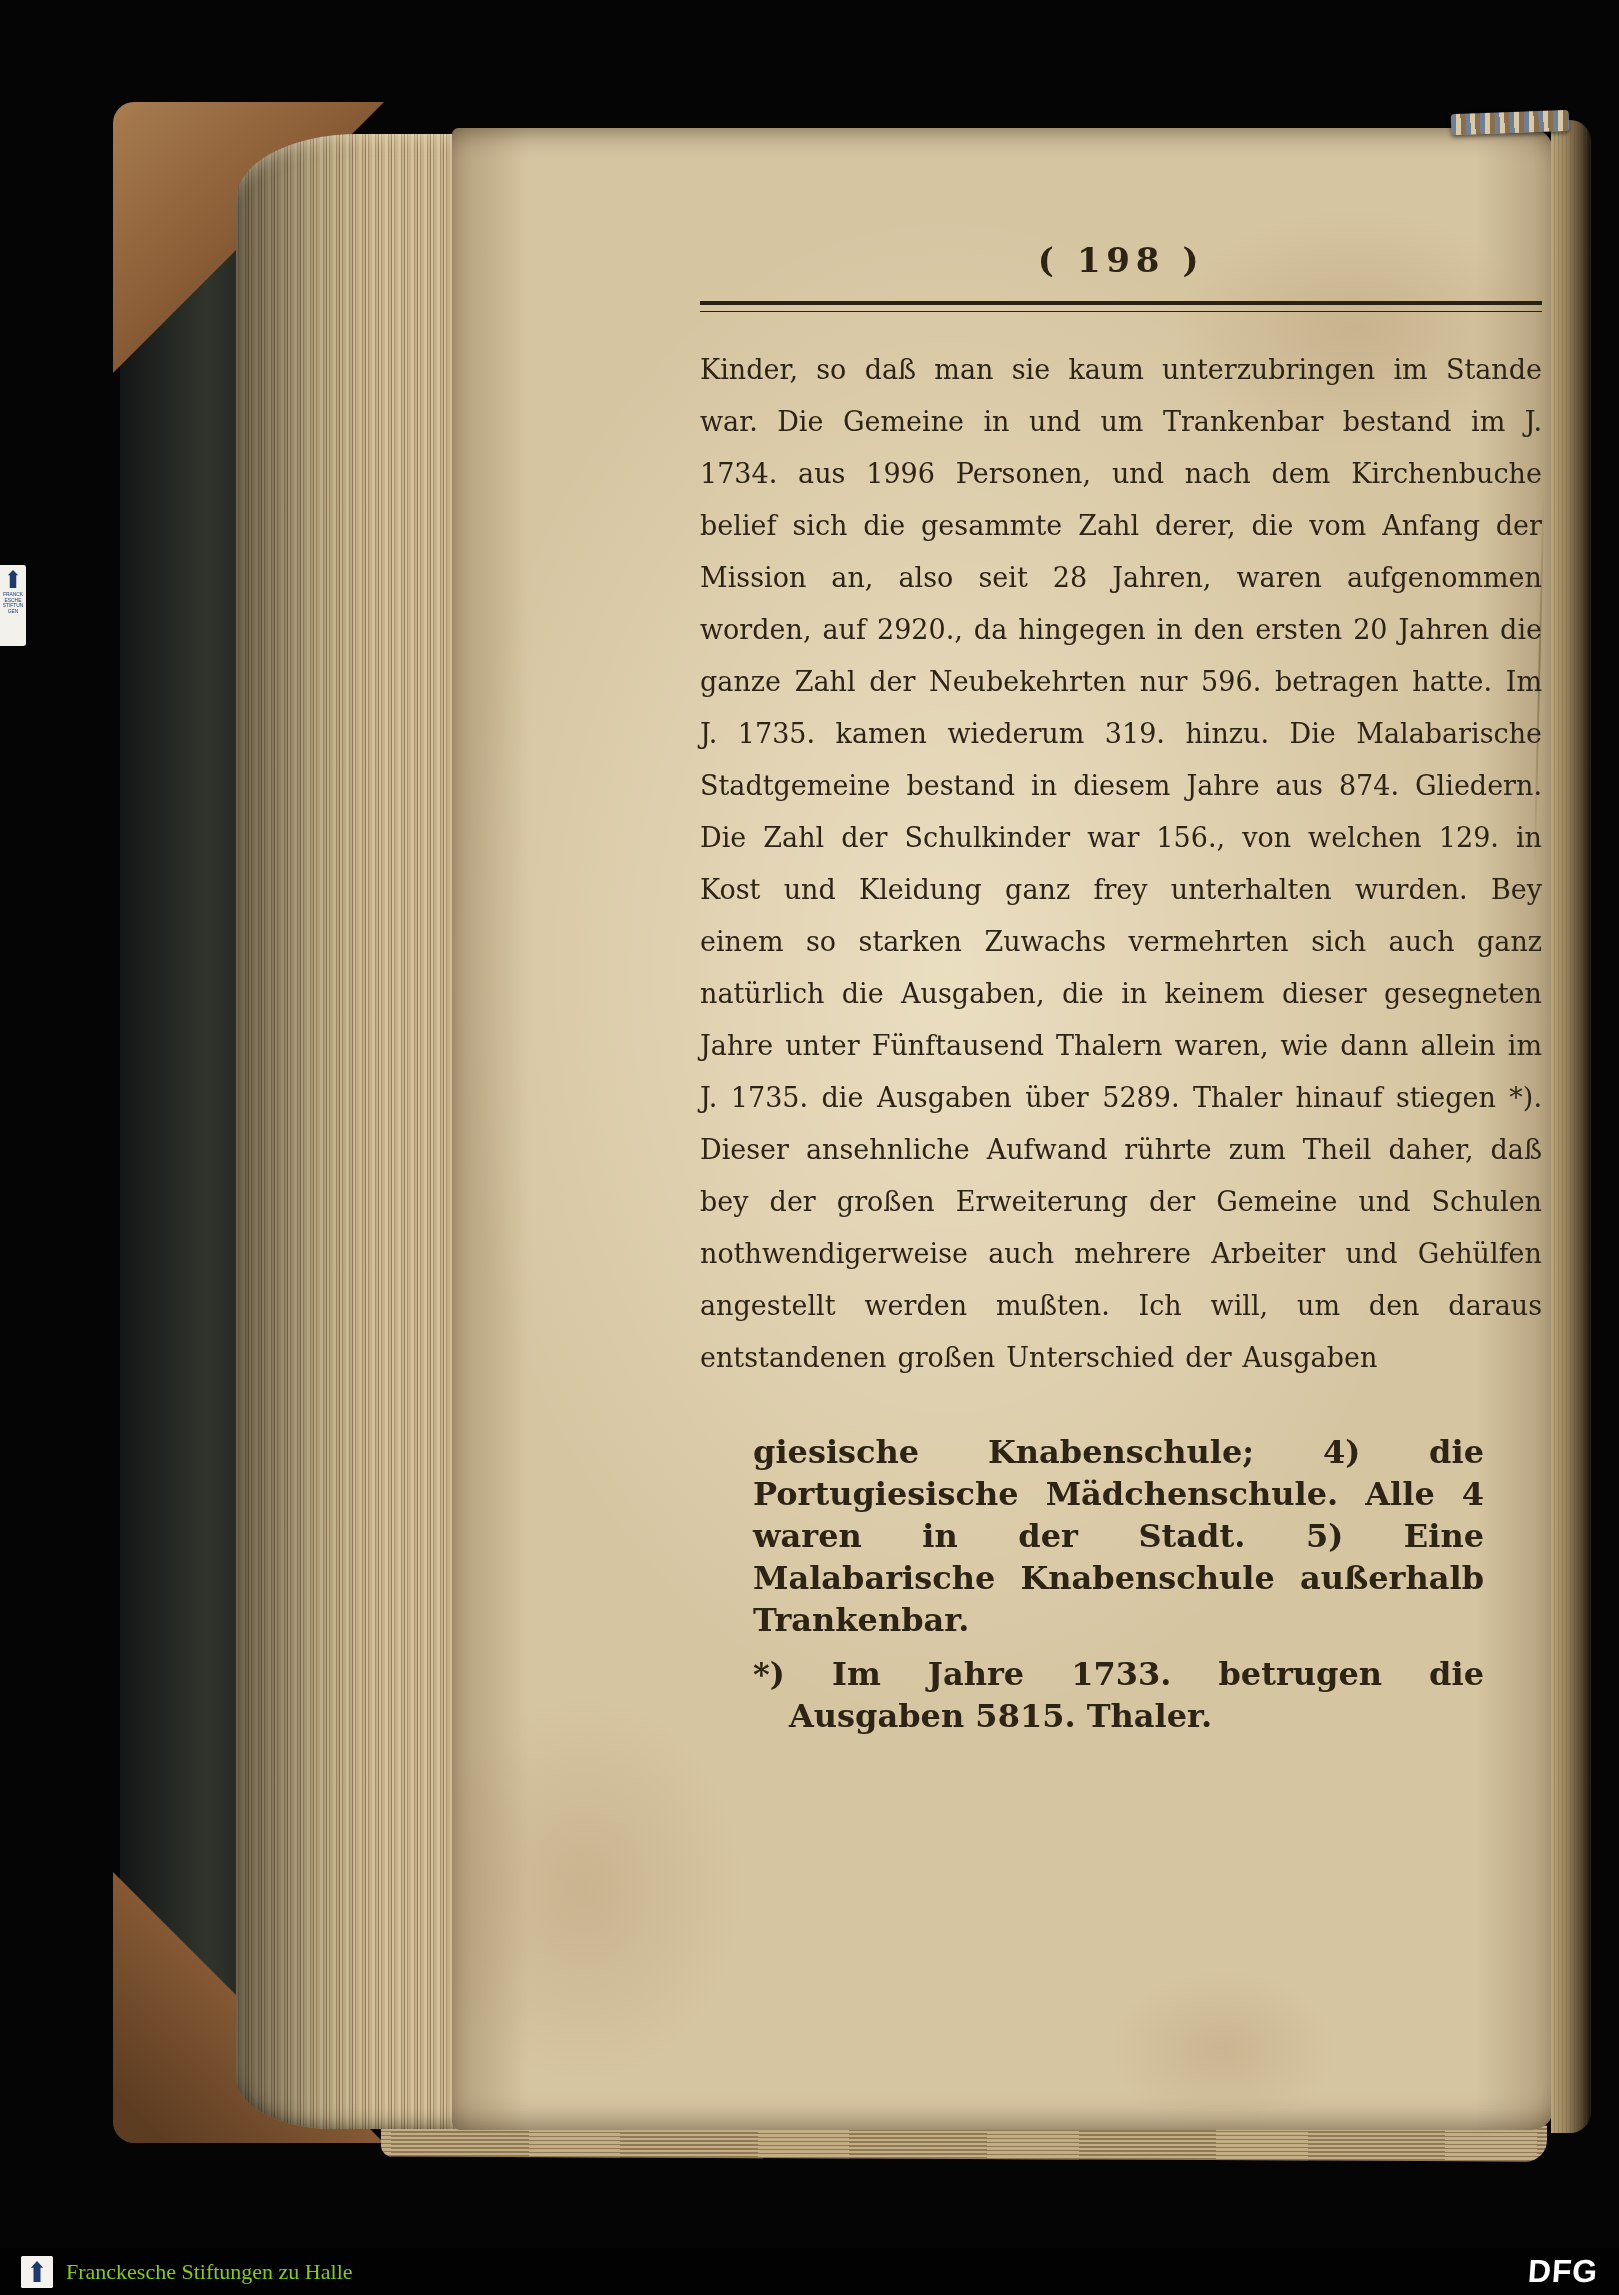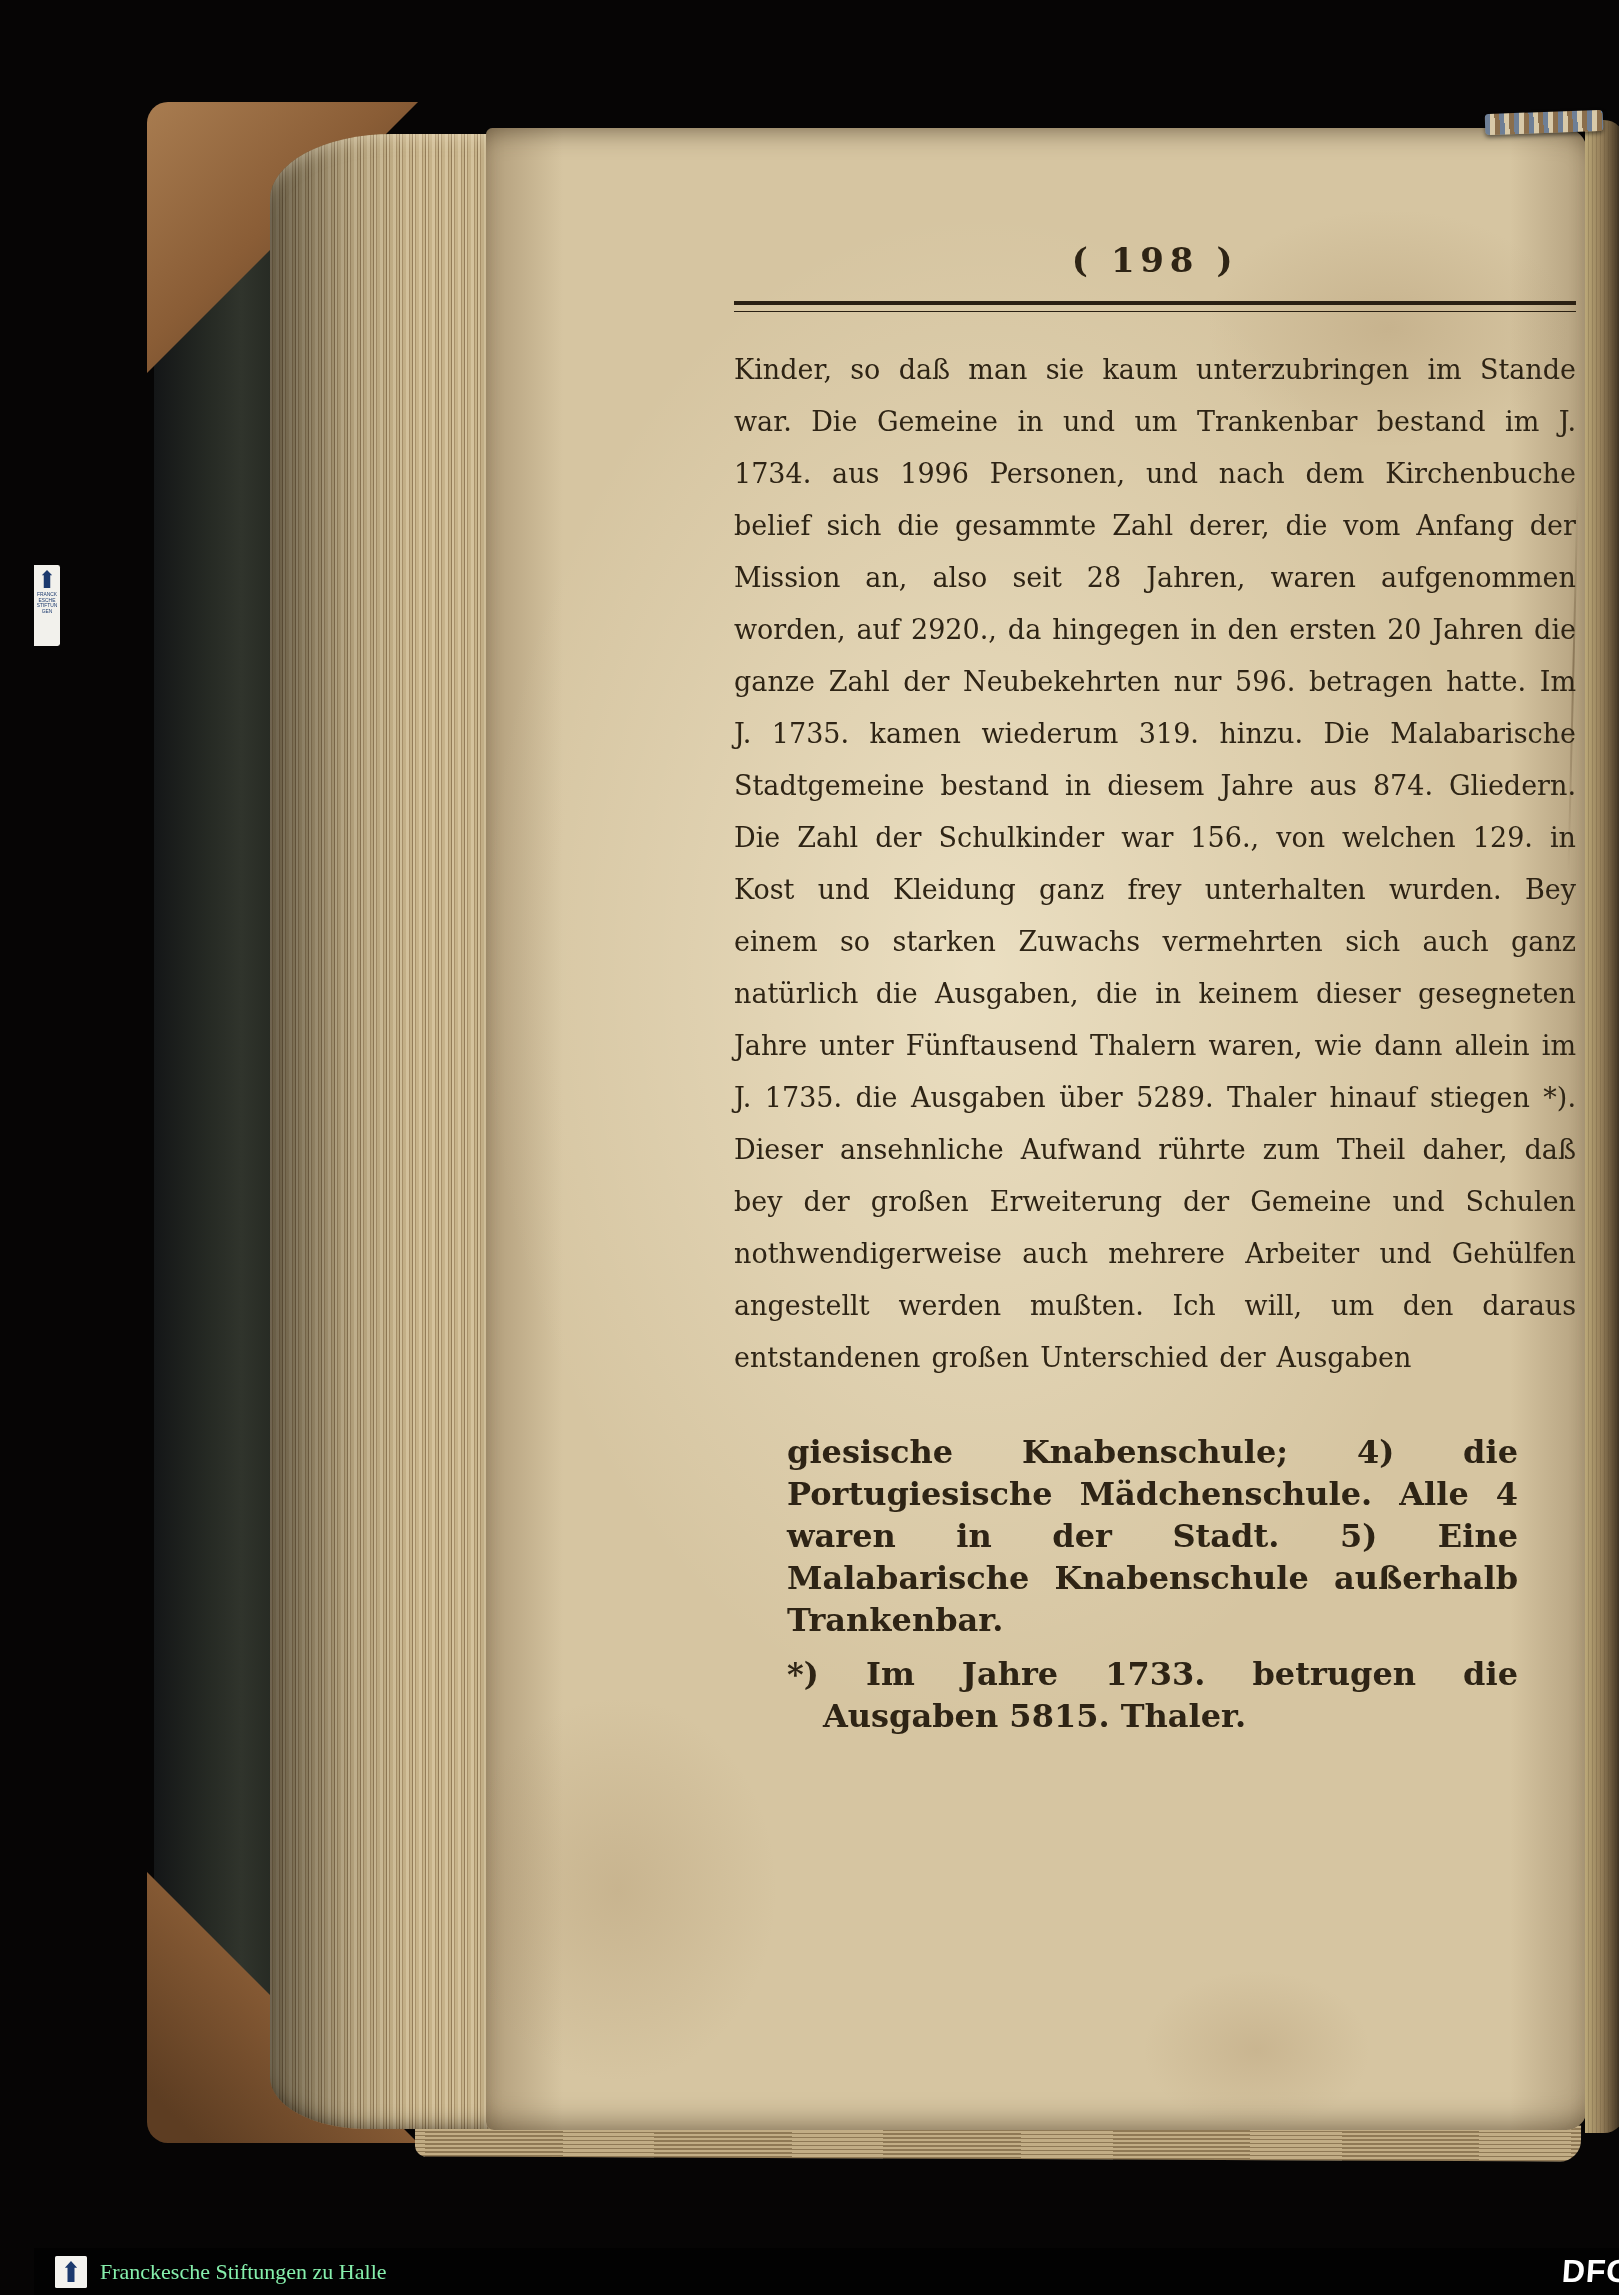--- a/index.html
+++ b/index.html
@@ -3,21 +3,21 @@
 <meta charset="utf-8">
 <style>
   html,body{margin:0;padding:0;}
   body{
     width:1619px;height:2295px;
     background:#060505;
     position:relative;
     overflow:hidden;
     font-family:"DejaVu Serif", serif;
   }
-  .stage{position:absolute;inset:0;margin-left:34px;}
+  .stage{position:absolute;inset:0;}
 
   
   .spine{
     position:absolute;left:120px;top:113px;width:158px;height:2019px;
     background:linear-gradient(90deg,#141617 0%,#262a24 35%,#30342c 55%,#1b1e19 100%);
     border-radius:16px 0 0 16px;
     z-index:1;
   }
   .leather-corner{
     position:absolute;width:271px;height:271px;z-index:2;
@@ -151,21 +151,21 @@
   .footer-logo{
     width:32px;height:32px;background:#f4f3ef;
     display:flex;align-items:center;justify-content:center;
     border-radius:1.6px;
   }
   .footer-logo-glyph{
     width:14.6px;height:21px;background:#1c3a6e;
     clip-path:polygon(50% 0,92% 32%,74% 32%,74% 100%,26% 100%,26% 32%,8% 32%);
   }
   .footer-text{
-    color:#86efac;
+    color:#84cc16;
     font-family:"Liberation Serif",serif;
     font-size:22px;
   }
   .dfg{
     color:#ffffff;
     font-family:"Liberation Sans",sans-serif;
     font-weight:bold;font-size:32px;letter-spacing:0.8px;
     transform:skewX(-4deg);
   }
 </style>

